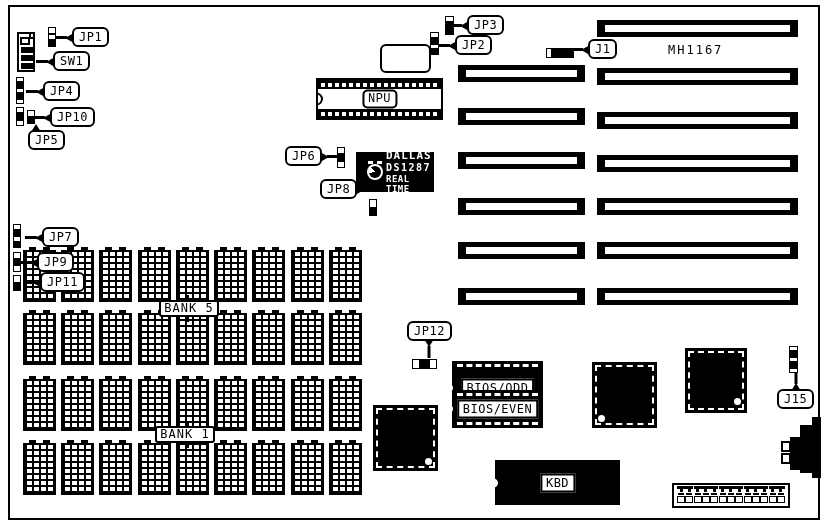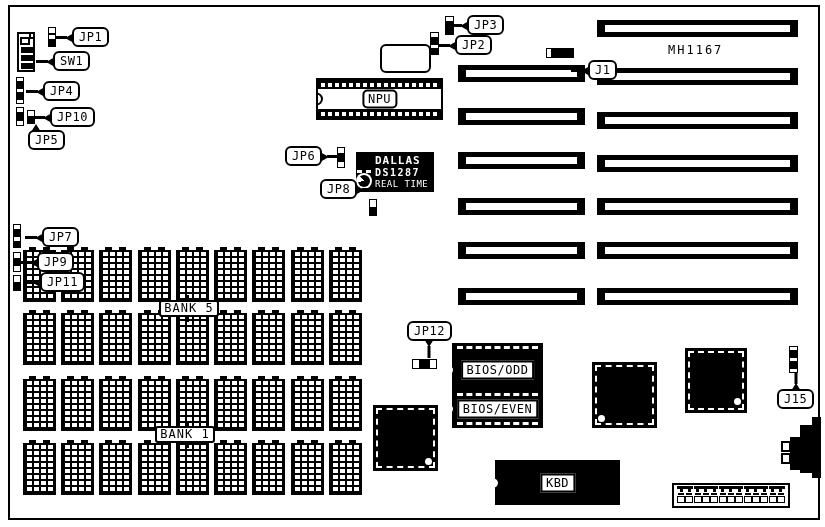--- a/index.html
+++ b/index.html
@@ -65,34 +65,34 @@
   .clabel { position:absolute; background:#fff; border:2px solid #000; font-size:12px;
             letter-spacing:0.5px; line-height:13px; padding:1px 4px; white-space:nowrap;
             left:50%; top:50%; transform:translate(-50%,-50%); }
 
   .npu { position:absolute; left:316px; top:78px; width:127px; height:42px;
          background:#fff; border:2px solid #000; overflow:hidden; }
   .nband { position:absolute; left:0; right:0; height:9px; background:#000;
            display:flex; align-items:center; gap:3px; padding:0 3px; }
   .nband.top { top:0; } .nband.bot { bottom:0; }
   .npin { width:4px; height:4px; background:#fff; flex:none; }
-  .npl { border-radius:5px; }
+  .npl { border-radius:5px;font-family:Liberation Mono, monospace; }
 
   .dallas { position:absolute; left:356px; top:152px; width:78px; height:40px; background:#000;
-            color:#fff; display:flex; align-items:flex-end; padding:3px 0; }
+            color:#fff; display:flex; align-items:center; padding:3px 11px; }
   .clock { width:16px; height:16px; background:#fff; border-radius:50%; position:relative;
            flex:none; margin-right:3px; }
   .clock::before { content:""; position:absolute; top:-3px; left:1px; width:5px; height:3px;
            background:#fff; box-shadow:9px 0 0 #fff; }
   .clock::after { content:""; position:absolute; inset:2px; border-radius:50%;
            background:conic-gradient(from 320deg,#000 0 300deg,transparent 300deg); }
   .dtext { display:flex; flex-direction:column; line-height:1.15; }
   .d1 { font-size:11px; font-weight:bold; letter-spacing:1px; }
   .d2 { font-size:10px; font-weight:bold; letter-spacing:1.5px; }
-  .d3 { font-size:9px;  font-weight:normal; letter-spacing:0.5px; }
+  .d3 { font-size:9px;  font-weight:bold; letter-spacing:0.5px; }
 
   .cpu { position:absolute; left:372px; top:238px; width:64px; height:60px; background:#000;
          border-radius:6px 6px 6px 16px; }
   .cpu-inner { position:absolute; inset:3px; border:2px dashed #fff; border-radius:4px 4px 4px 13px; }
   .cpu-dot { position:absolute; left:4px; bottom:4px; width:8px; height:8px;
              background:#fff; border-radius:50%; }
 
   .qfp { position:absolute; background:#000; }
   .qfp-inner { position:absolute; inset:3px; border:2px dashed #fff; }
   .qfp-dot { position:absolute; width:7px; height:7px; background:#fff; border-radius:50%; }
@@ -187,21 +187,21 @@
   <div class="dallas">
     <div class="clock"></div>
     <div class="dtext">
       <span class="d1">DALLAS</span>
       <span class="d2">DS1287</span>
       <span class="d3">REAL TIME</span>
     </div>
   </div>
 
 
-  <div class="chip" style="left:452px;top:343px;width:91px;height:54px">
+  <div class="chip" style="left:452px;top:361px;width:91px;height:54px">
     <div class="dash" style="top:3px"></div>
     <div class="dash" style="bottom:3px"></div>
     <div class="notch" style="width:11px;height:11px"></div>
     <div class="clabel">BIOS/ODD</div>
   </div>
   <div class="chip" style="left:495px;top:460px;width:125px;height:45px">
     <div class="notch"></div>
     <div class="clabel">KBD</div>
   </div>
 
@@ -326,21 +326,21 @@
   <div class="callout pl" style="left:43px;top:81px">JP4</div>
   <div class="callout pl" style="left:50px;top:107px">JP10</div>
   <div class="callout pu short" style="left:28px;top:130px;--ax:6px">JP5</div>
   <div class="callout pl" style="left:42px;top:227px">JP7</div>
   <div class="callout pl" style="left:37px;top:252px">JP9</div>
   <div class="callout pl" style="left:40px;top:272px">JP11</div>
   <div class="callout pr" style="left:285px;top:146px">JP6</div>
   <div class="callout pr" style="left:320px;top:179px">JP8</div>
   <div class="callout pl" style="left:467px;top:15px">JP3</div>
   <div class="callout pl" style="left:455px;top:35px">JP2</div>
-  <div class="callout pl" style="left:588px;top:60px">J1</div>
+  <div class="callout pl" style="left:588px;top:39px">J1</div>
   <div class="callout pd" style="left:407px;top:321px">JP12</div>
   <div class="callout pu" style="left:777px;top:389px">J15</div>
 
 <div class="slot" style="left: 458px; top: 65px; width: 127px; height: 17px;">
       <div class="slot-in"></div>
     </div>
     <div class="slot" style="left: 458px; top: 108px; width: 127px; height: 17px;">
       <div class="slot-in"></div>
     </div>
     <div class="slot" style="left: 458px; top: 152px; width: 127px; height: 17px;">

